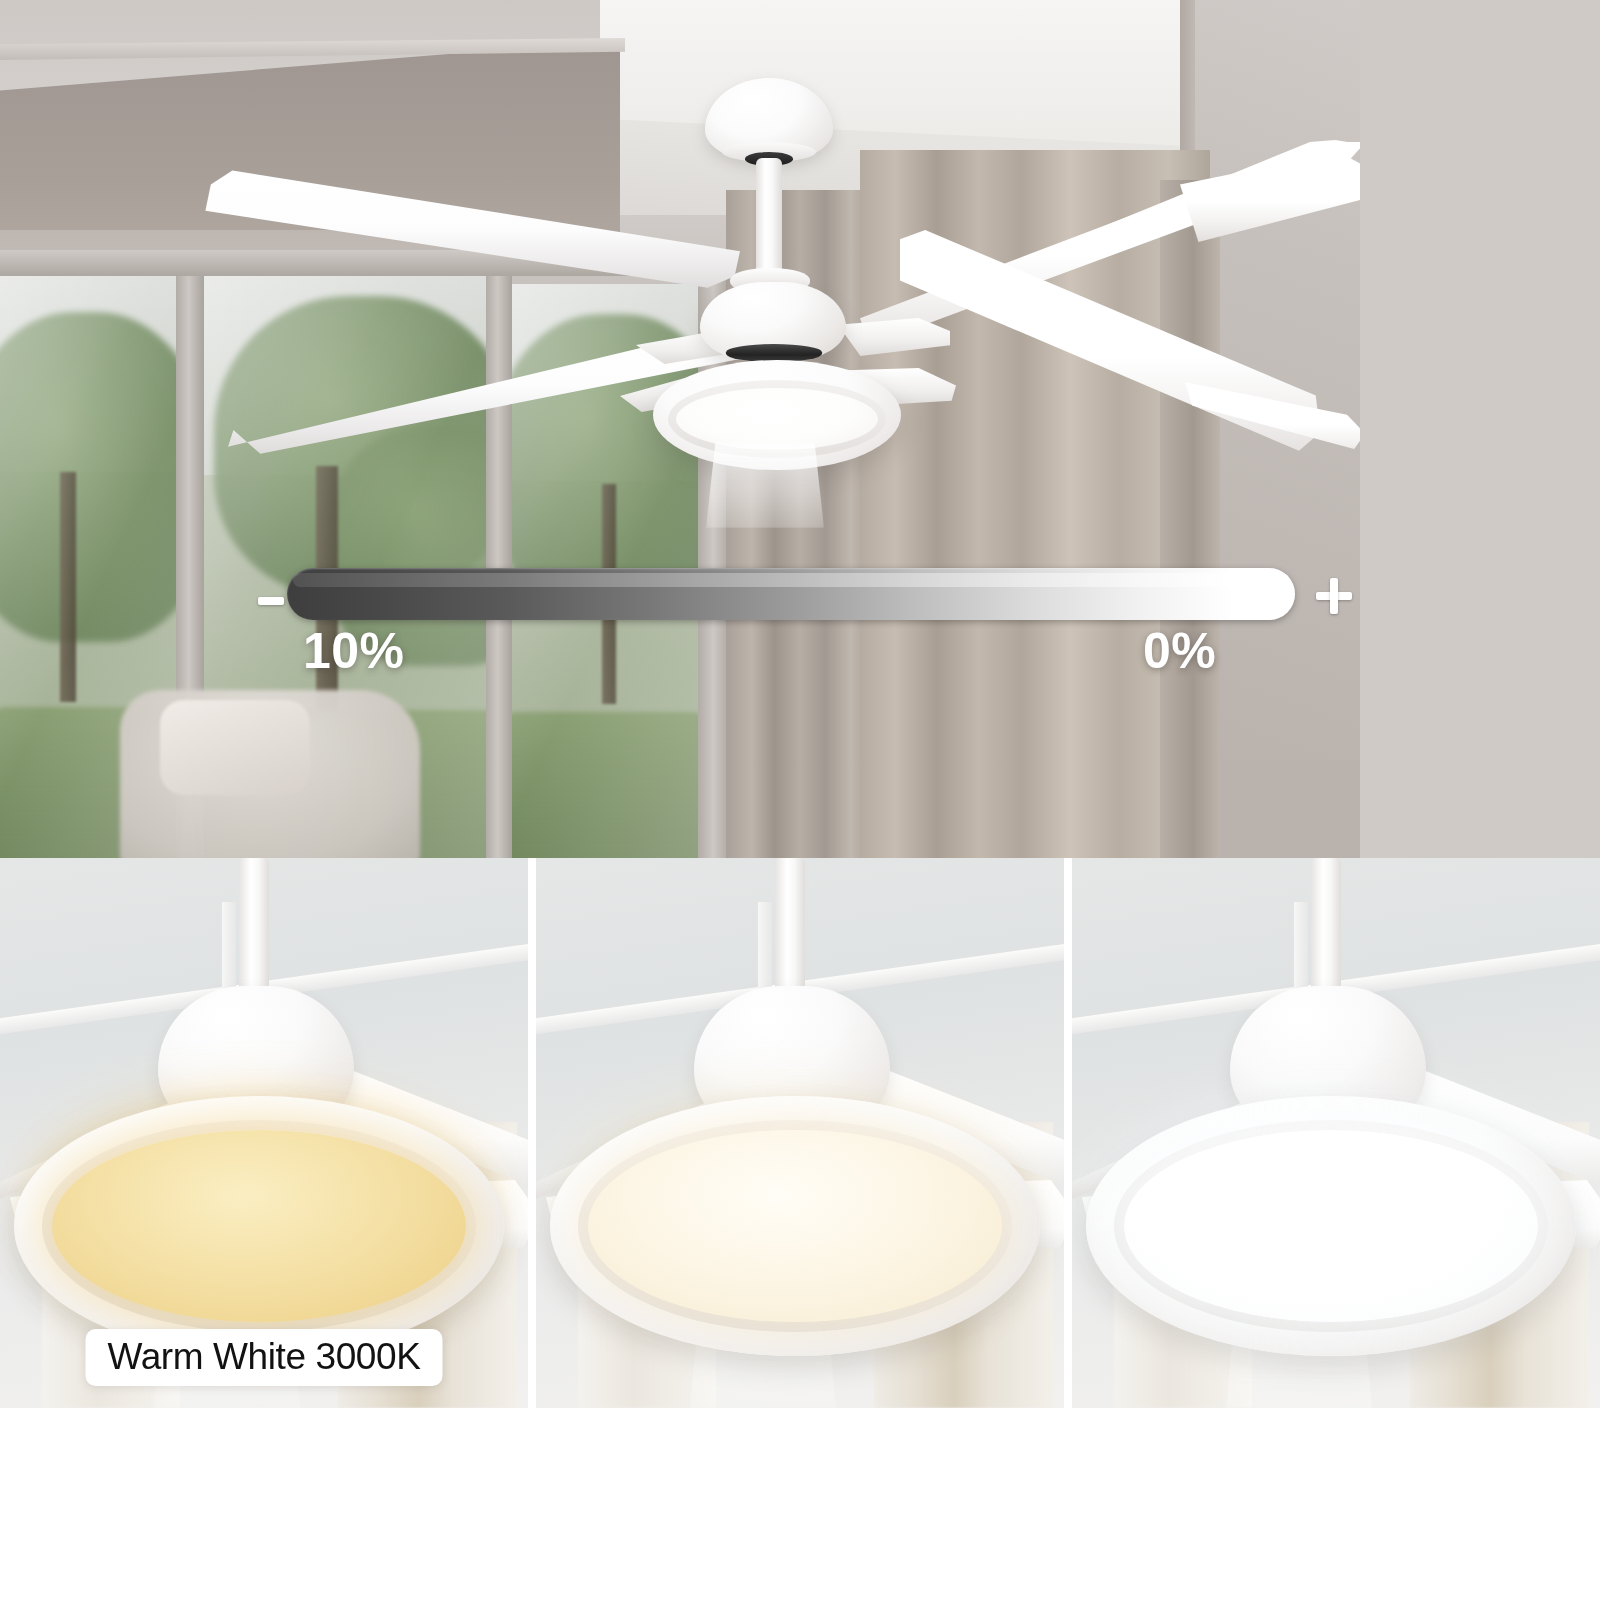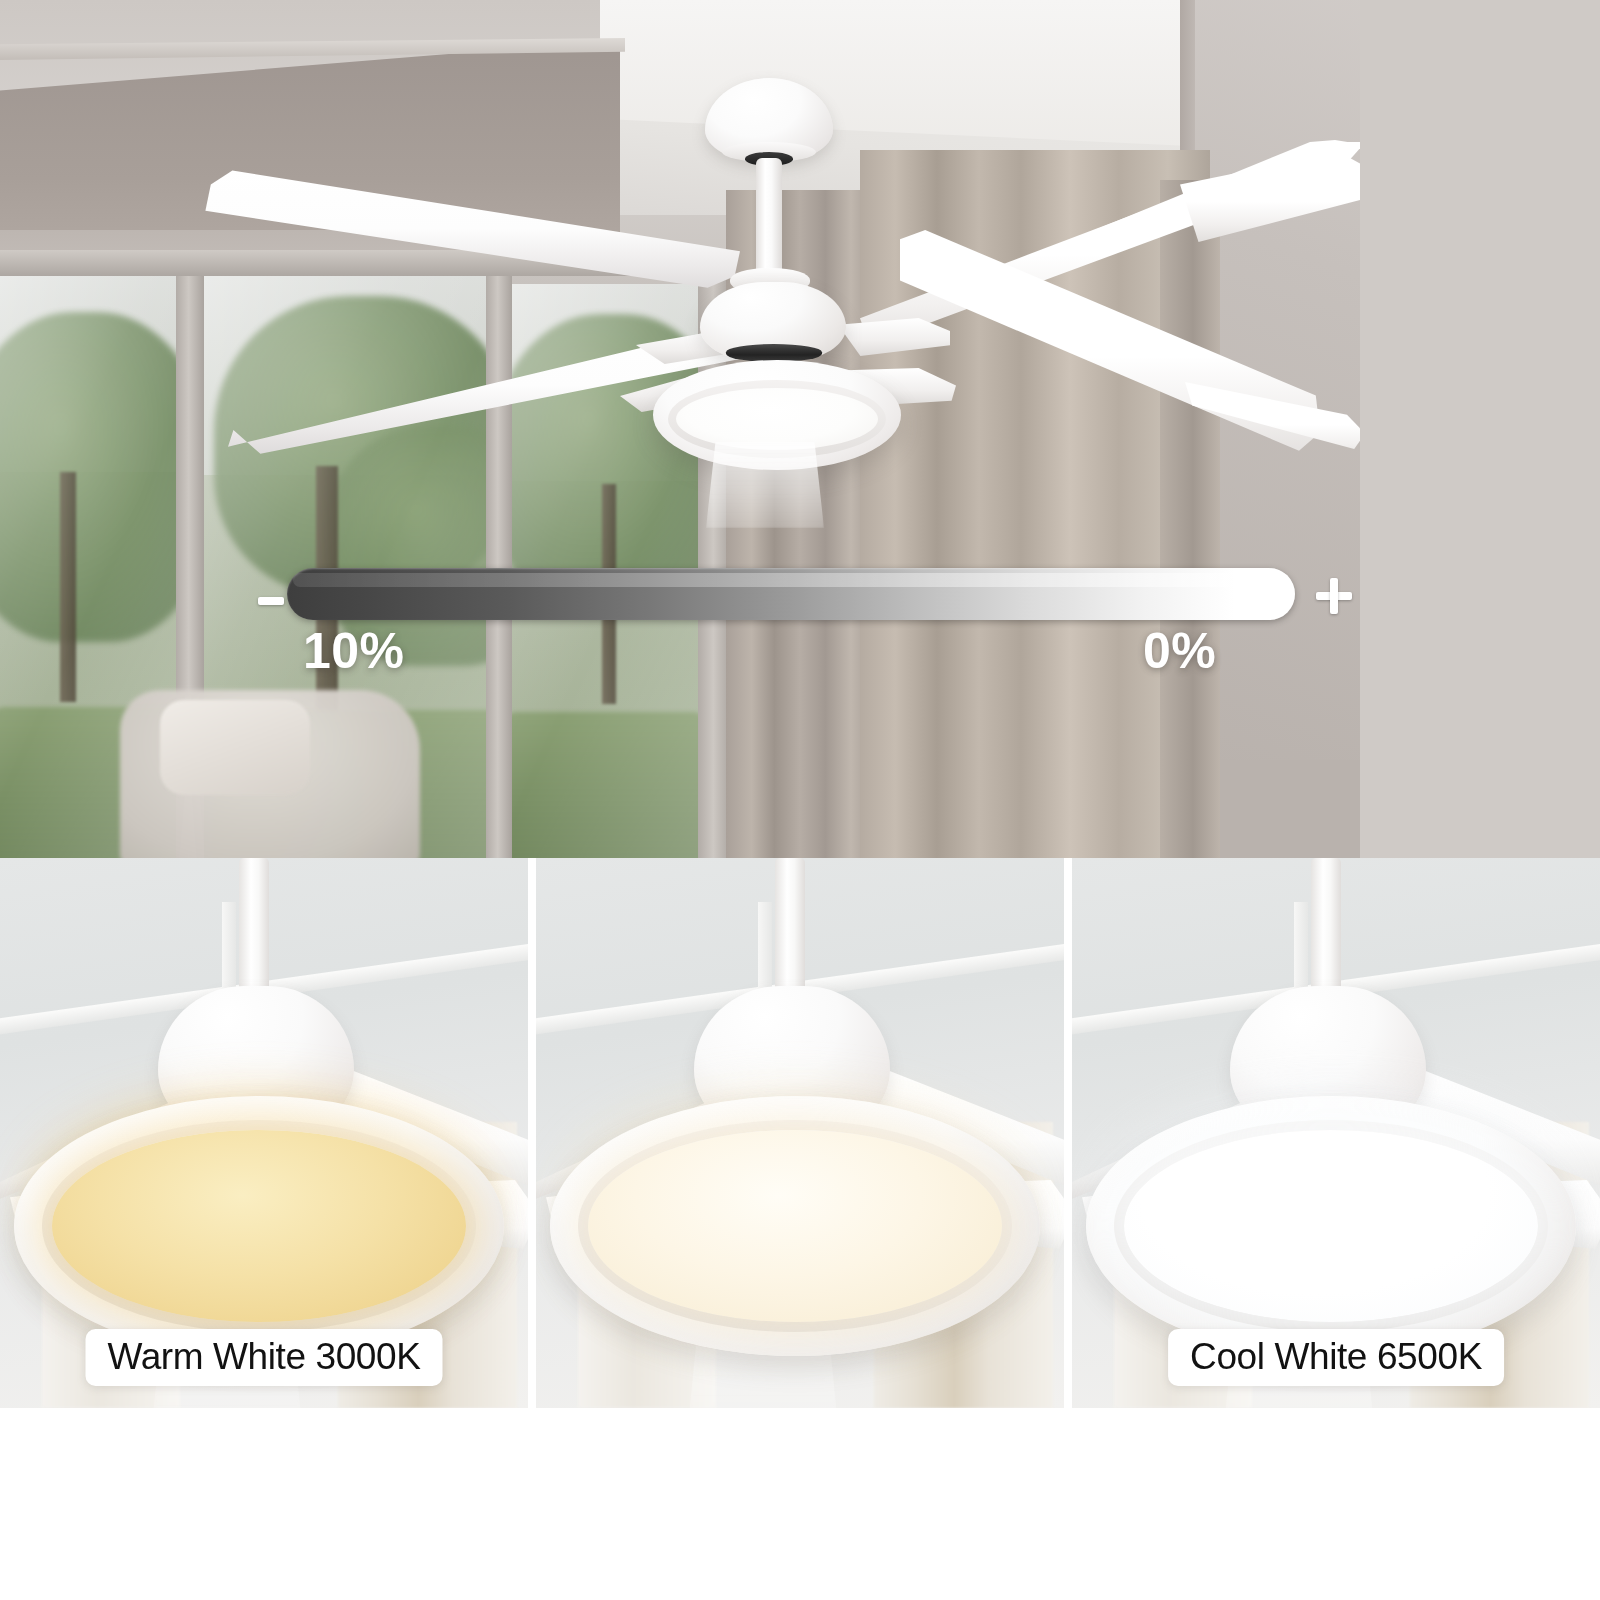--- a/index.html
+++ b/index.html
@@ -382,18 +382,15 @@
       <div class="p-glow" style="left:36px;top:240px;width:450px;height:210px;background:#f4f6f8;"></div>
       <div class="p-beam" style="left:152px;top:388px;width:150px;height:180px;
                   background:linear-gradient(180deg,rgba(255,255,255,.98),rgba(255,255,255,.42));
                   clip-path:polygon(12% 0,88% 0,100% 100%,0 100%);"></div>
       <div class="p-housing" style="left:14px;top:238px;width:490px;height:260px;"></div>
       <div class="p-ring" style="left:42px;top:262px;width:434px;height:212px;"></div>
       <div class="p-lens" style="left:52px;top:272px;width:414px;height:192px;
                   background:radial-gradient(ellipse at 46% 34%,#ffffff 0%,#ffffff 55%,#fbfcfd 82%,#f6f8fa 100%);
                   box-shadow:0 0 46px 14px rgba(250,252,254,.75);"></div>
 
-      <div class="cct-label">
-        <span>Cool White 6500K</span>
-      </div>
     </div>
   </div>
 </div>
 
 </body></html>

